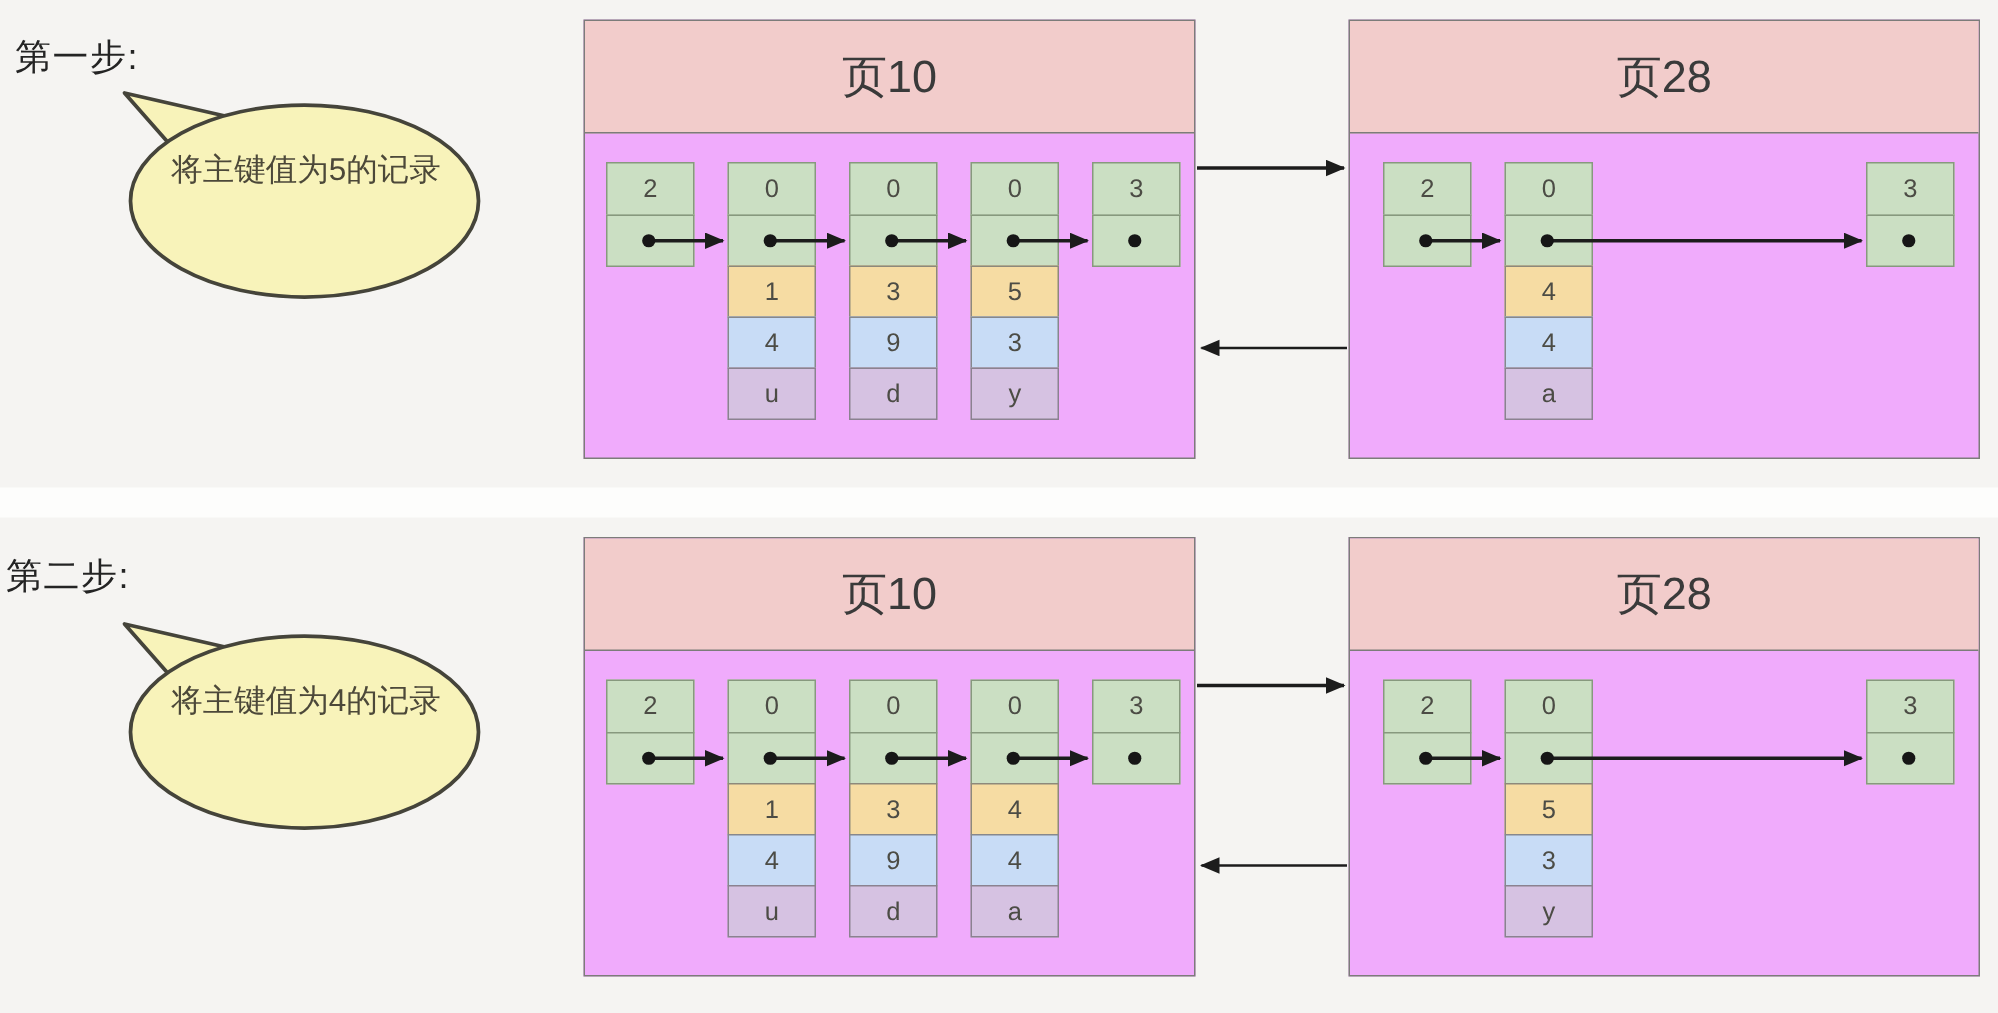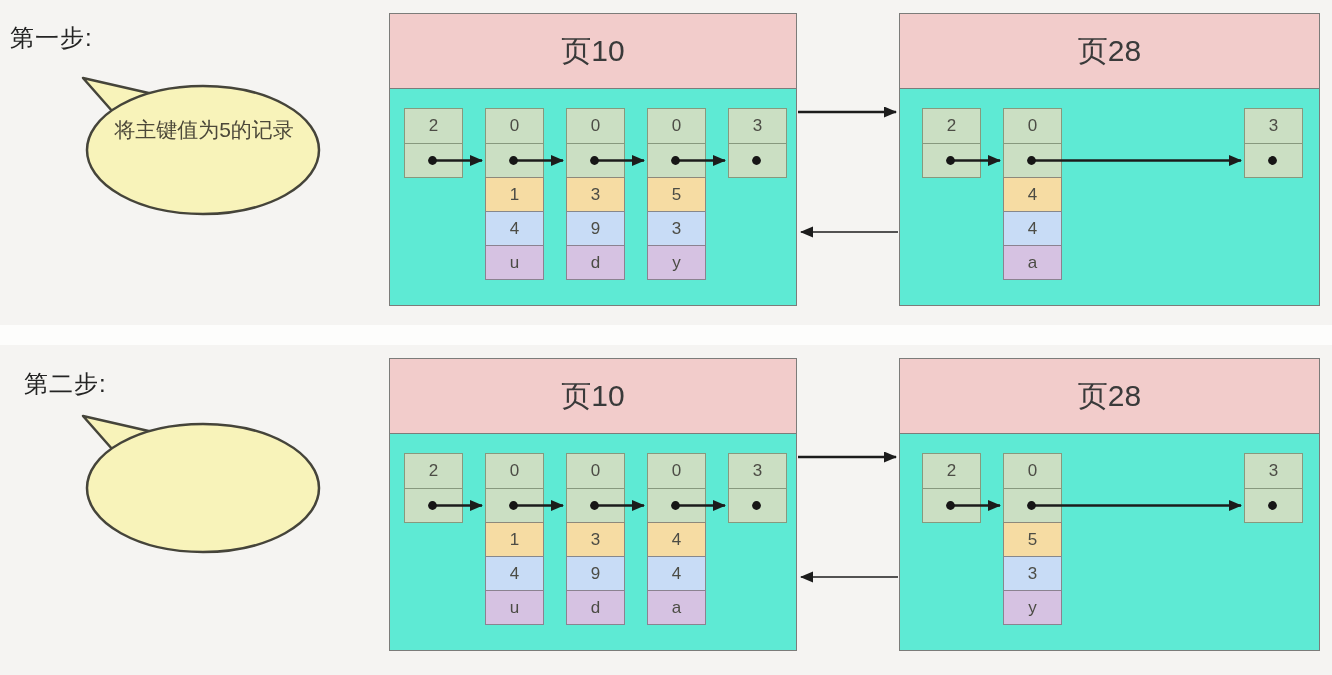--- a/index.html
+++ b/index.html
@@ -13,21 +13,21 @@
     position:absolute;font-size:24px;font-weight:normal;color:#242424;letter-spacing:1px;
     white-space:nowrap;
   }
   .bubble{position:absolute;width:250px;height:160px;}
   .bubble svg{position:absolute;left:0;top:0;}
   .bubbletext{
     position:absolute;left:8px;top:46px;width:232px;text-align:center;
     font-size:21px;line-height:31px;color:#4c4839;
   }
   .pagebox{
-    position:absolute;height:293px;background:#5eead4;
+    position:absolute;height:293px;background:#f0abfc;
     border:1.6px solid #7c7c7a;box-sizing:border-box;
   }
   .pagehead{
     height:75px;background:#f2cccb;border-bottom:1.6px solid #7c7c7a;
     display:flex;align-items:center;justify-content:center;box-sizing:border-box;
   }
   .pagetitle{font-size:30px;color:#3a3a3a;}
   .pagebody{position:relative;height:216px;}
   .col{position:absolute;top:19px;width:59px;}
   .cell{
@@ -46,21 +46,21 @@
   .dot{fill:#161616;}
 </style>
 </head>
 <body>
 
 <div class="canvas">
   <div class="divider"></div>
 
   <div class="steplabel" style="left:10px;top:22px">第一步:</div>
 
-  <div class="bubble" style="left:80px;top:68px">
+  <div class="bubble" style="left:80px;top:52px">
     <svg width="250" height="160" viewBox="0 0 250 160">
       <path d="M3,10 L73,26 L40,52 Z" fill="#f8f3ba" stroke="#45443a" stroke-width="2.5" stroke-linejoin="round"></path>
       <ellipse cx="123" cy="82" rx="116" ry="64" fill="#f8f3ba" stroke="#45443a" stroke-width="2.5"></ellipse>
     </svg>
     <div class="bubbletext">
       <div>将主键值为5的记录</div>
     </div>
   </div>
 
   <div class="pagebox" style="left:389px;top:13px;width:408px">
@@ -116,28 +116,29 @@
         <div class="cell b">4</div>
         <div class="cell v">a</div>
       </div>
       <div class="col" style="left:344px">
         <div class="cell g t">3</div>
         <div class="cell g p"></div>
       </div>
     </div>
   </div>
 
-  <div class="steplabel" style="left:24px;top:368px">第二步:</div>
+  <div class="steplabel" style="left:4px;top:368px">第二步:</div>
 
   <div class="bubble" style="left:80px;top:406px">
     <svg width="250" height="160" viewBox="0 0 250 160">
       <path d="M3,10 L73,26 L40,52 Z" fill="#f8f3ba" stroke="#45443a" stroke-width="2.5" stroke-linejoin="round"></path>
       <ellipse cx="123" cy="82" rx="116" ry="64" fill="#f8f3ba" stroke="#45443a" stroke-width="2.5"></ellipse>
     </svg>
     <div class="bubbletext">
+      <div>将主键值为4的记录</div>
     </div>
   </div>
 
   <div class="pagebox" style="left:389px;top:358px;width:408px">
     <div class="pagehead">
       <span class="pagetitle">页10</span>
     </div>
     <div class="pagebody">
       <div class="col" style="left:14px">
         <div class="cell g t">2</div>

